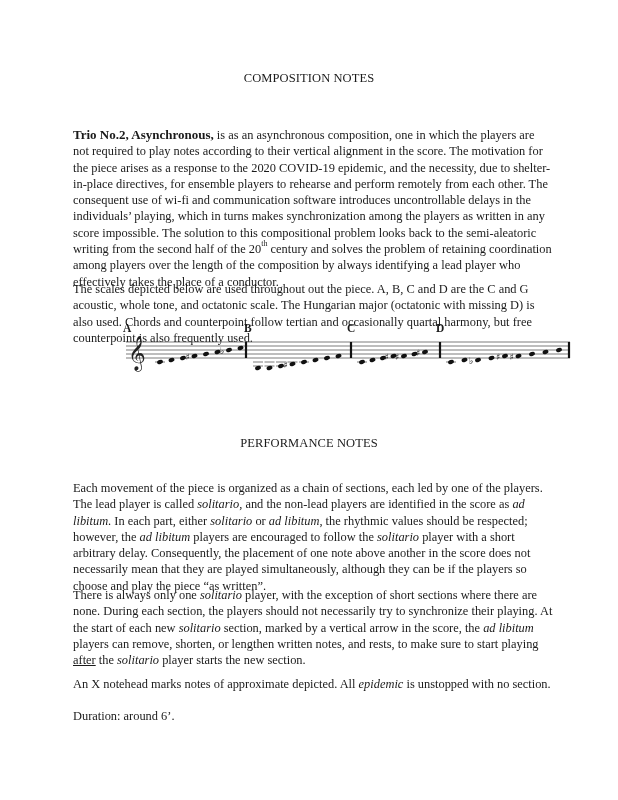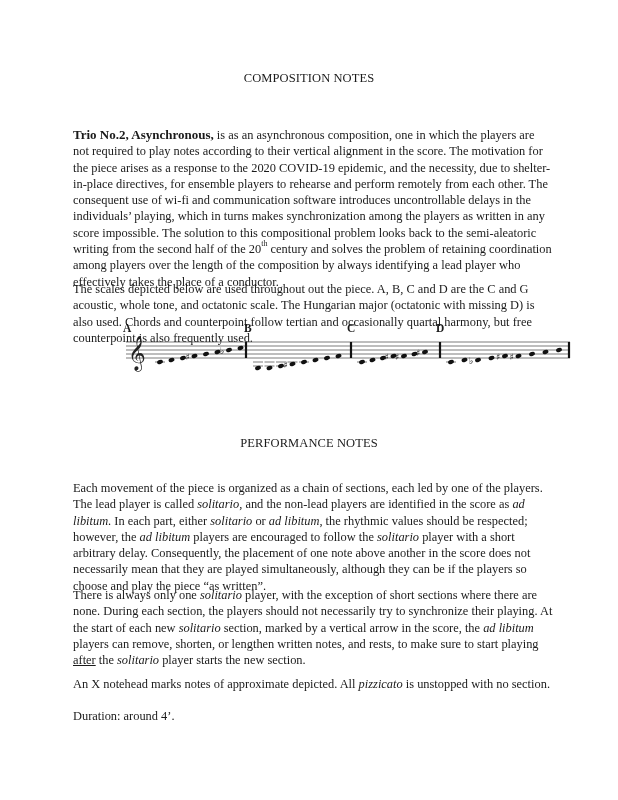--- a/index.html
+++ b/index.html
@@ -103,17 +103,17 @@
         </g>
     </svg>
   </div>
 
   <div class="heading" style="top:436px;">PERFORMANCE NOTES</div>
 
   <div class="para" style="top:448px;"><span>Each movement of the piece is organized as a chain of sections, each led by one of the players. The lead player is called </span><i>solitario</i><span>, and the non-lead players are identified in the score as </span><i>ad libitum</i><span>. In each part, either </span><i>solitario</i><span> or </span><i>ad libitum</i><span>, the rhythmic values should be respected; however, the </span><i>ad libitum</i><span> players are encouraged to follow the </span><i>solitario</i><span> player with a short arbitrary delay. Consequently, the placement of one note above another in the score does not necessarily mean that they are played simultaneously, although they can be if the players so choose and play the piece “as written”.</span></div>
 
   <div class="para" style="top:555px;"><span>There is always only one </span><i>solitario</i><span> player, with the exception of short sections where there are none. During each section, the players should not necessarily try to synchronize their playing. At the start of each new </span><i>solitario</i><span> section, marked by a vertical arrow in the score, the </span><i>ad libitum</i><span> players can remove, shorten, or lengthen written notes, and rests, to make sure to start playing </span><u>after</u><span> the </span><i>solitario</i><span> player starts the new section.</span></div>
 
-  <div class="para" style="top:644px;"><span>An X notehead marks notes of approximate depicted. All </span><i>pizzicato</i><span> is unstopped with no section.</span></div>
+  <div class="para" style="top:644px;"><span>An X notehead marks notes of approximate depicted. All </span><i>epidemic</i><span> is unstopped with no section.</span></div>
 
-  <div class="para" style="top:676px;">Duration: around 4’.</div>
+  <div class="para" style="top:676px;">Duration: around 6’.</div>
 
 </div>
 
 </body></html>

